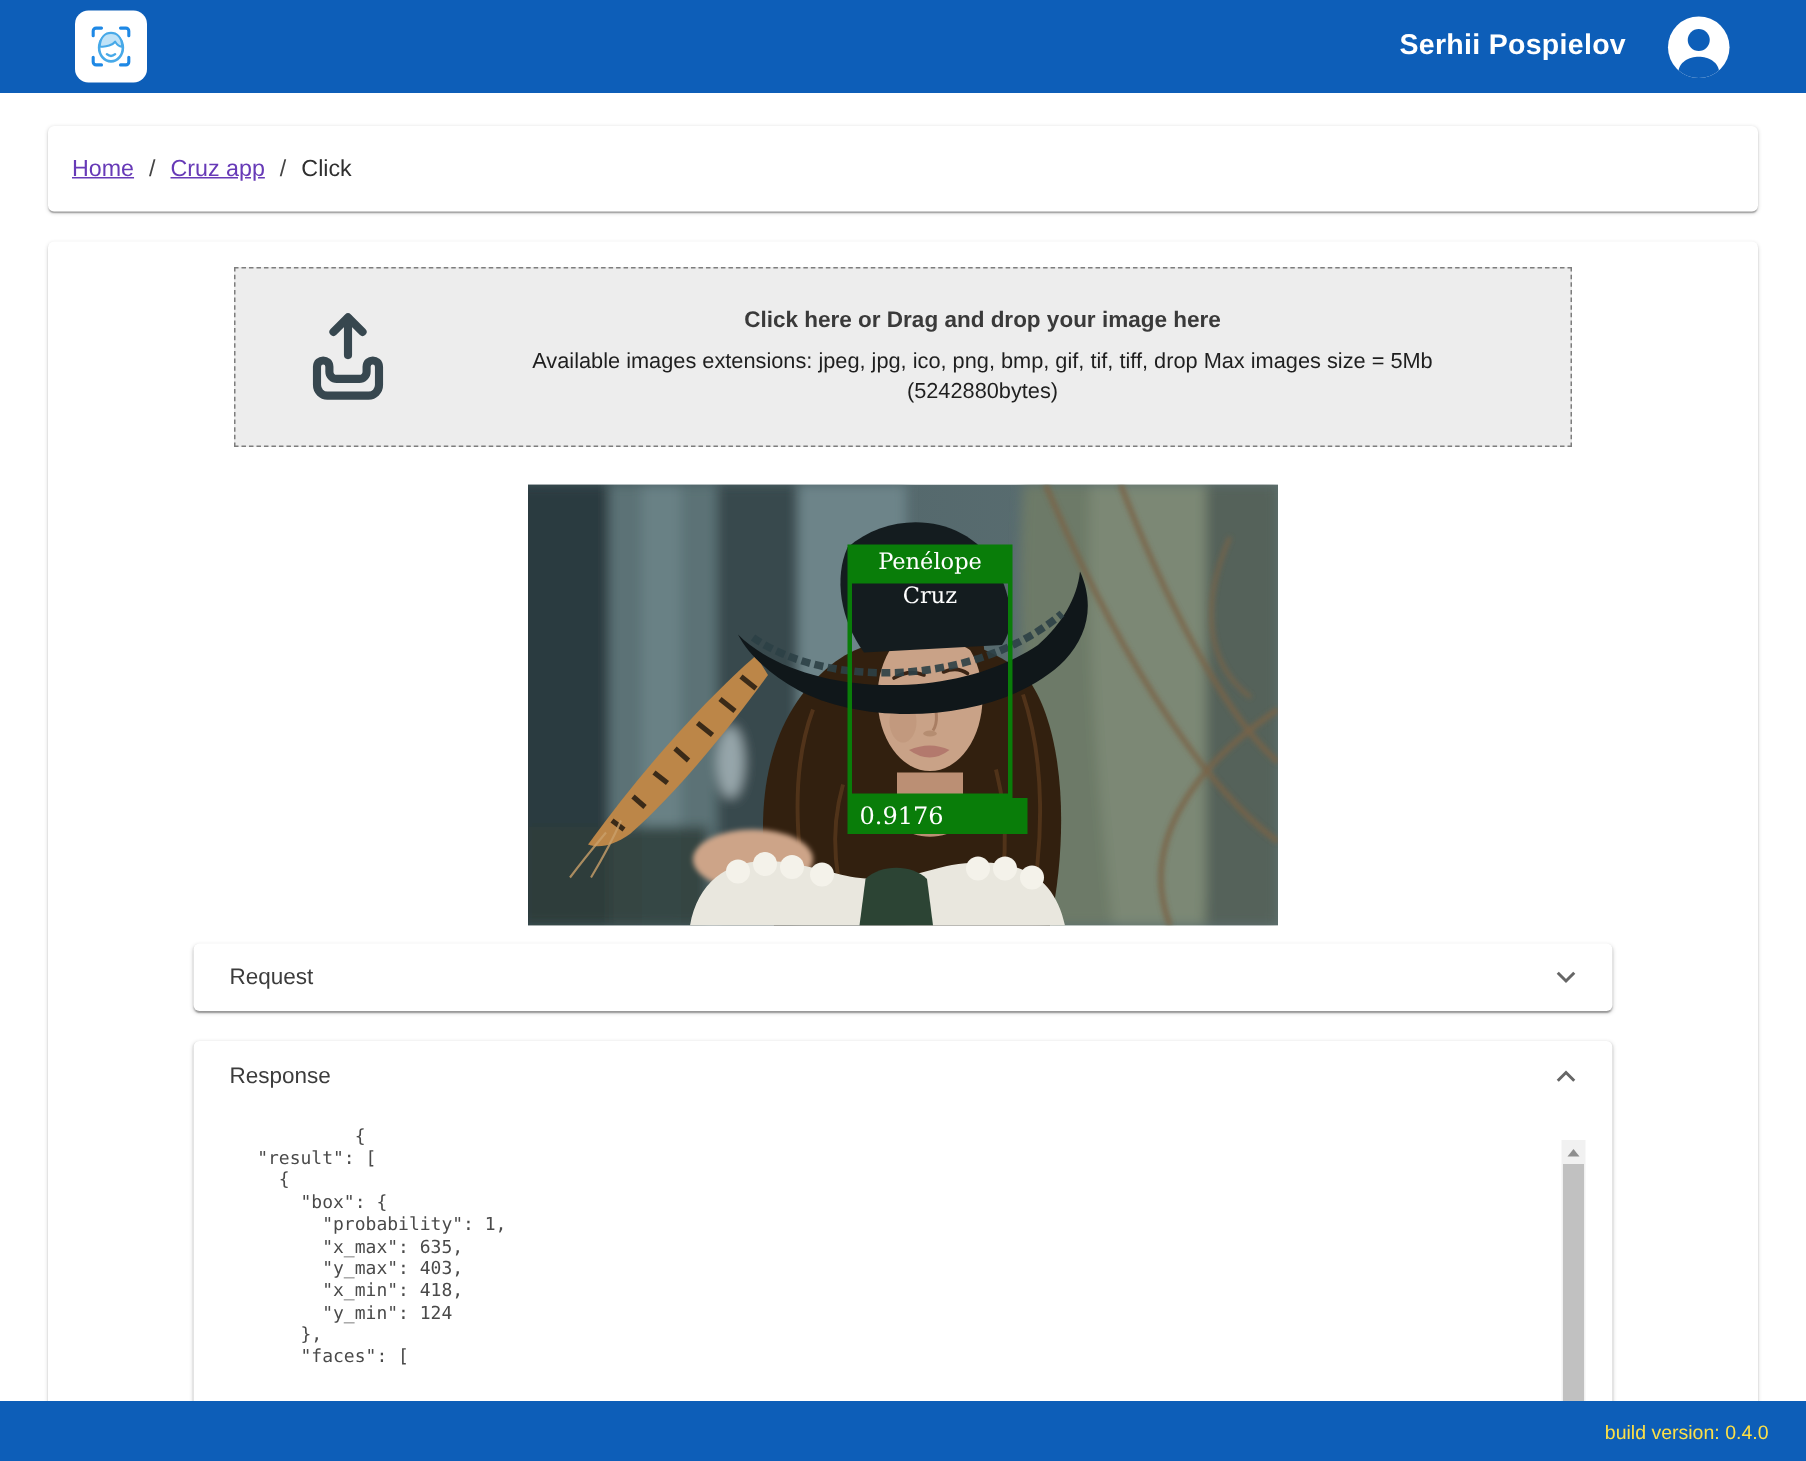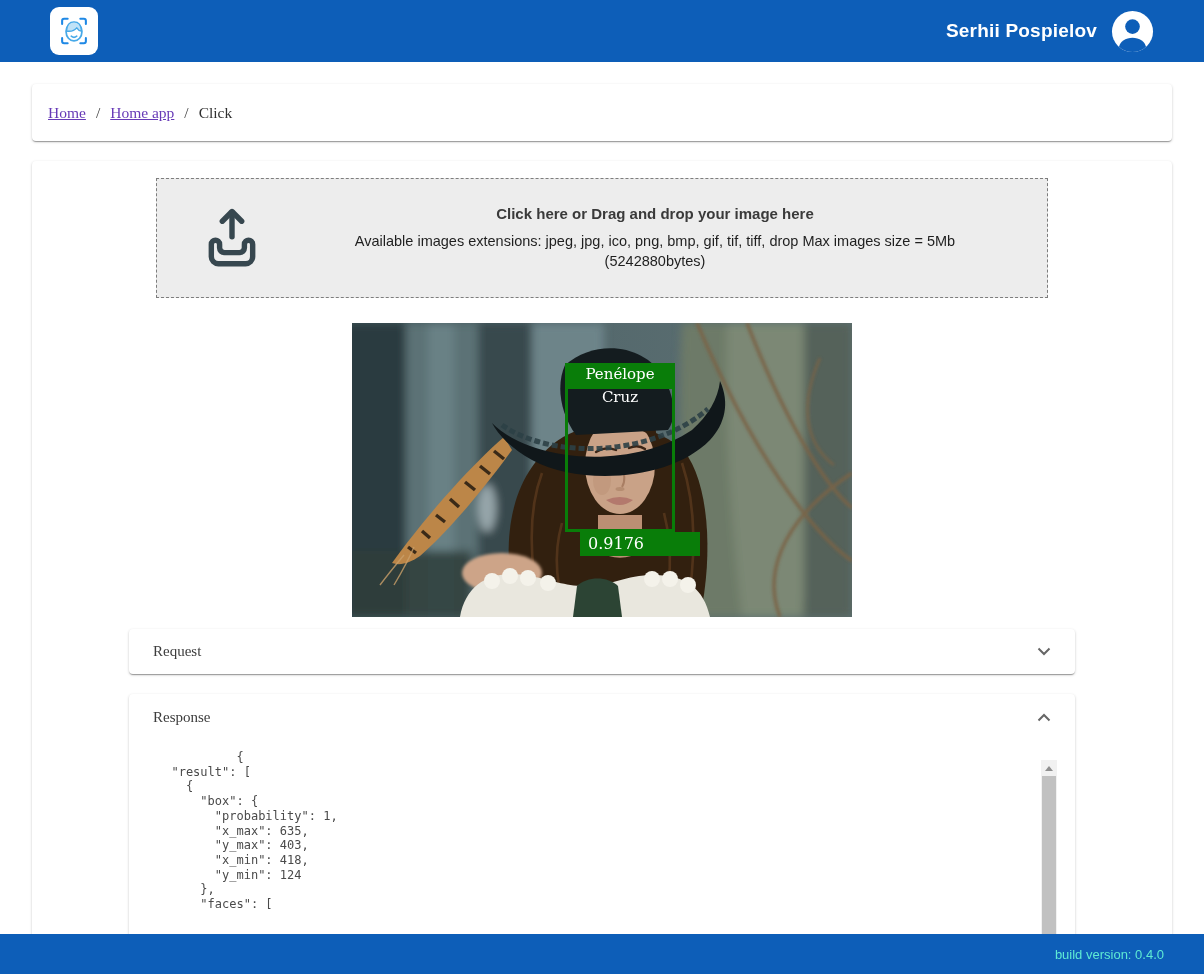--- a/index.html
+++ b/index.html
@@ -2,71 +2,71 @@
 <html><head>
 <meta charset="utf-8">
 <style>
   * { box-sizing: border-box; }
   html,body { margin:0; padding:0; width:1204px; height:974px; overflow:hidden;
               background:#fff; font-family:"Liberation Sans", sans-serif; }
 
   
   .app-header { height:62px; background:#0d5eb8; display:flex; align-items:center; padding:0 50px; }
   .logo-box { width:48px; height:48px; background:#fff; border-radius:9px; display:flex; align-items:center; justify-content:center; cursor:pointer; }
-  .header-right { margin-left:auto; display:flex; align-items:center; gap:14px; }
+  .header-right { margin-left:auto; display:flex; align-items:center; gap:27px; }
   .user-name { color:#fff; font-size:19px; font-weight:bold; letter-spacing:.2px; }
 
   
   .card { background:#fff; border-radius:4px;
           box-shadow:0 2px 1px -1px rgba(0,0,0,.2), 0 1px 1px 0 rgba(0,0,0,.14), 0 1px 3px 0 rgba(0,0,0,.18); }
-  .breadcrumb-card { margin:22px 32px 0; height:57px; display:flex; align-items:center; padding:0 16px; font-size:15.5px; color:#2f2f2f;font-family:Liberation Serif, serif; }
+  .breadcrumb-card { margin:22px 32px 0; height:57px; display:flex; align-items:center; padding:0 16px; font-size:15.5px; color:#2f2f2f; }
   .breadcrumb-card a { color:#673ab7; text-decoration:underline; cursor:pointer; }
   .crumb-sep { margin:0 10px; color:#444; }
 
   
   .main-card { margin:20px 32px 0; padding:17px 0 60px; min-height:840px; }
 
   .dropzone { margin:0 124px; height:120px; background:#ededed; border:1px dashed #7d7d7d;
               display:flex; align-items:center; cursor:pointer; }
   .dz-icon-box { width:150px; display:flex; justify-content:center; }
   .dz-text { flex:1; text-align:center; padding-right:44px; }
   .dz-title { font-size:15px; font-weight:bold; color:#3a3a3a; margin-bottom:10px; }
   .dz-sub { font-size:14.5px; color:#1f1f1f; line-height:1.35; max-width:672px; margin:0 auto; }
 
   
   .photo-wrap { position:relative; width:500px; height:294px; margin:25px auto 0; }
   .photo-wrap svg { display:block; }
   .det-name { position:absolute; left:213px; top:40px; width:110px; height:23px; background:#097d09;
               color:#fff; font-family:"DejaVu Serif", serif; font-size:15px; text-align:center; line-height:23px; }
   .det-box { position:absolute; left:213px; top:63px; width:110px; height:146px; border:3px solid #097d09; }
-  .det-prob { position:absolute; left:228px; top:209px; width:120px; height:24px; background:#097d09;
+  .det-prob { position:absolute; left:213px; top:209px; width:120px; height:24px; background:#097d09;
               color:#fff; font-family:"DejaVu Serif", serif; font-size:16px; line-height:24px; padding-left:8px; }
 
   
   .panel { width:946px; margin:0 auto; }
-  .panel-header { height:45px; display:flex; align-items:center; padding:0 24px; font-size:15px; color:#3c3c3c; cursor:pointer;font-family:Liberation Serif, serif; }
+  .panel-header { height:45px; display:flex; align-items:center; padding:0 24px; font-size:15px; color:#3c3c3c; cursor:pointer; }
   .request-panel { margin-top:12px; }
   .response-panel { margin-top:20px; border-radius:4px 4px 0 0; }
   .response-panel .panel-header { height:46px;text-align:center; }
   .chevron { margin-left:auto; display:flex; }
 
   .response-body { position:relative; height:196px; overflow:hidden; }
   .response-body pre { margin:0; padding:10px 60px 0 28px;
         font-family:"DejaVu Sans Mono", monospace; font-size:12px; line-height:14.7px; color:#4a4a4a; }
 
   
   .scrollbar { position:absolute; top:20px; bottom:0; right:18px; width:16px; background:#f1f1f1; }
   .scroll-up-btn { height:16px; display:flex; align-items:center; justify-content:center; cursor:pointer; }
   .scroll-up-btn .tri { width:0; height:0; border-left:4px solid transparent; border-right:4px solid transparent; border-bottom:5px solid #8f8f8f; }
   .scroll-thumb { position:absolute; top:16px; left:1px; right:1px; bottom:0; background:#c1c1c1; cursor:pointer; }
 
   
   .app-footer { position:fixed; left:0; right:0; bottom:0; height:40px; background:#0d5eb8; z-index:50;
-                display:flex; align-items:center; justify-content:flex-end; padding-right:40px;
-                color:#5eead4; font-size:13px; }
+                display:flex; align-items:center; justify-content:flex-end; padding-right:25px;
+                color:#fde047; font-size:13px; }
 </style>
 </head>
 <body>
 
 <header class="app-header">
   <div class="logo-box">
     <svg width="38" height="38" viewBox="0 0 48 48">
       <g fill="none" stroke="#1e88e5" stroke-width="2.6" stroke-linecap="round">
         <path d="M9 15 v-4 a2.5 2.5 0 0 1 2.5-2.5 h4.5"></path>
         <path d="M39 15 v-4 a2.5 2.5 0 0 0 -2.5-2.5 h-4.5"></path>
@@ -91,21 +91,21 @@
         <circle cx="22" cy="17" r="7.5" fill="#0d5eb8"></circle>
         <path d="M8 40 c0-8 7.5-11.5 14-11.5 s14 3.5 14 11.5 v6 h-28 z" fill="#0d5eb8"></path>
       </g>
     </svg>
   </div>
 </header>
 
 <nav class="card breadcrumb-card">
   <a>Home</a>
   <span class="crumb-sep">/</span>
-  <a>Home app</a>
+  <a>Cruz app</a>
   <span class="crumb-sep">/</span>
   <span>Click</span>
 </nav>
 
 <main class="card main-card">
 
   <div class="dropzone">
     <div class="dz-icon-box">
       <svg width="62" height="68" viewBox="0 0 48 52">
         <g fill="none" stroke="#37474f" stroke-width="4.2" stroke-linecap="round" stroke-linejoin="round">

